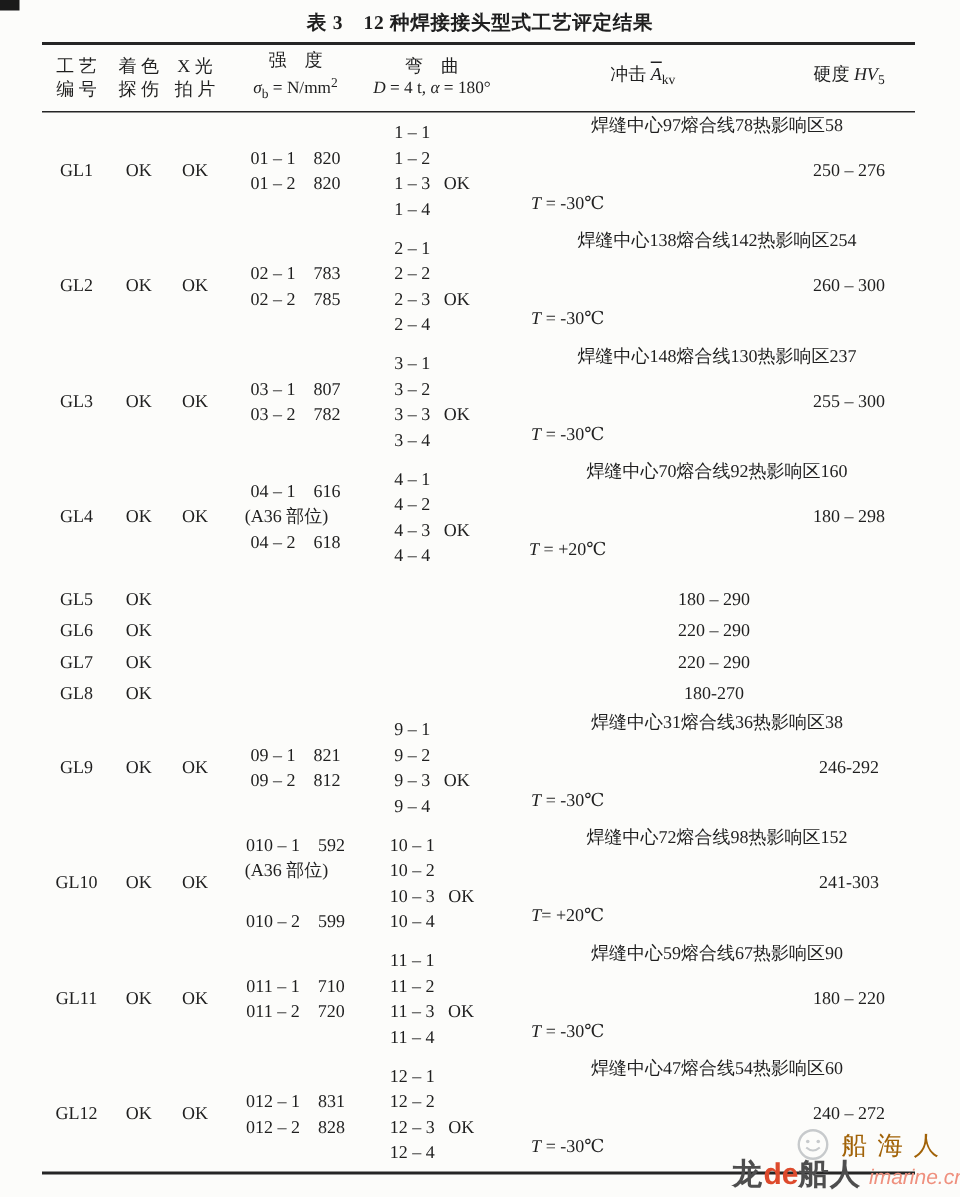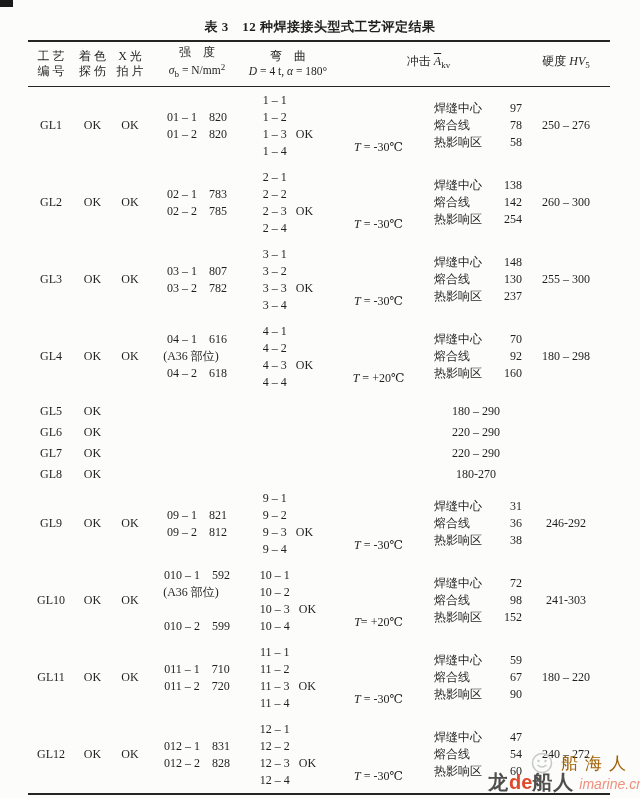--- a/index.html
+++ b/index.html
@@ -8,21 +8,21 @@
     background:#fcfcfa;
     color:#1f1f1f;
     font-family:"Liberation Serif","DejaVu Serif",serif;
     font-size:12px;
     position:relative;
     overflow:hidden;
   }
   .corner-mark{position:absolute;left:0;top:0;width:13px;height:7px;background:#1a1a1a;}
   .title{
     text-align:center;
-    padding-top:18px;
+    padding-top:6px;
     font-weight:bold;
     font-size:13px;
     letter-spacing:0.5px;
     height:16px;
   }
   .table{
     margin:6px 30px 0 28px;
     border-top:2.5px solid #252525;
     border-bottom:2px solid #252525;
   }
@@ -55,21 +55,21 @@
   .cellc{display:flex;align-items:center;justify-content:center;text-align:center;white-space:nowrap;}
   .c4.scell{display:flex;flex-direction:column;justify-content:center;}
   .sline{display:flex;justify-content:center;gap:12px;line-height:17px;min-height:17px;white-space:nowrap;}
   .c5.bcell{display:flex;align-items:center;justify-content:center;gap:9px;}
   .bendlist{line-height:17px;text-align:center;white-space:nowrap;}
   .bendok{position:relative;top:9px;}
   .c6.icell{display:flex;}
   .temp{width:95px;display:flex;align-items:center;justify-content:center;}
   .tempx{white-space:nowrap;margin-top:44px;}
   .tempx::first-letter{font-style:italic;}
-  .ilist{width:100px;display:flex;flex-direction:column;justify-content:center;padding:0 4px 0 8px;box-sizing:border-box;}
+  .ilist{width:100px;display:flex;flex-direction:row;justify-content:center;padding:0 4px 0 8px;box-sizing:border-box;}
   .irow{display:flex;justify-content:space-between;line-height:17px;white-space:nowrap;}
   .simpleval{margin-left:315px;width:100px;text-align:center;white-space:nowrap;}
   
   .wm{position:absolute;right:5px;bottom:2px;width:180px;height:44px;z-index:5;}
   .wm-top{
     position:absolute;top:0;right:2px;
     display:flex;align-items:flex-start;gap:8px;
     color:#a16207;font-size:17px;letter-spacing:7px;
     font-family:"Liberation Sans","DejaVu Sans",sans-serif;
   }

